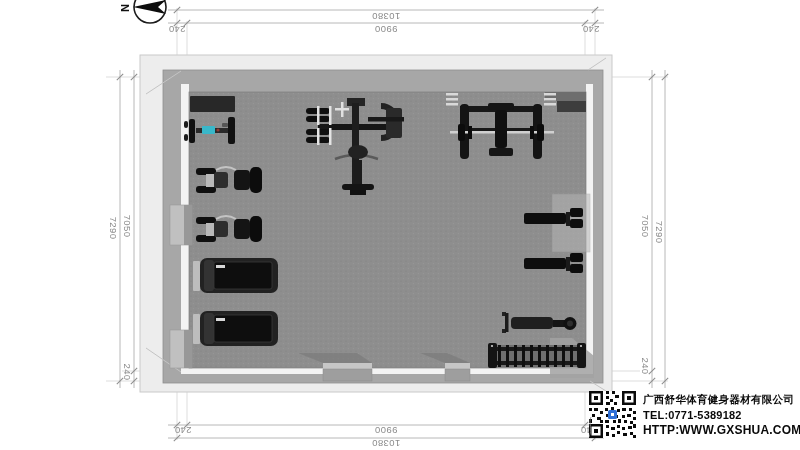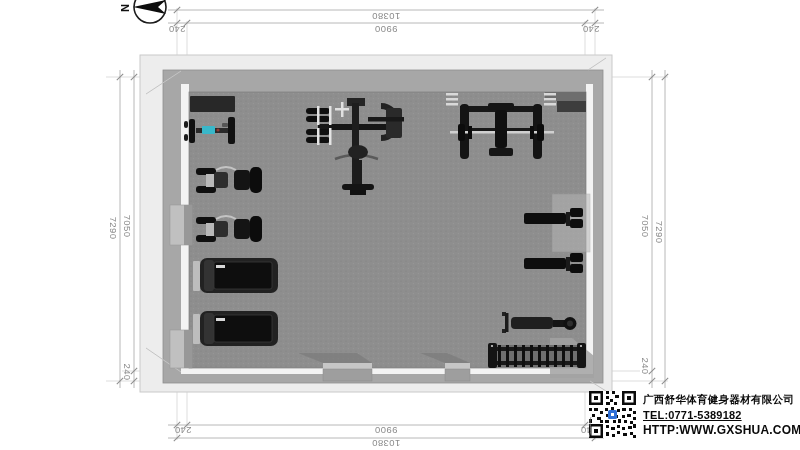--- a/index.html
+++ b/index.html
@@ -4,21 +4,21 @@
 <style>
   html,body{margin:0;padding:0;background:#fff;}
   #stage{position:relative;width:800px;height:450px;background:#fff;overflow:hidden;
          font-family:"Liberation Sans",sans-serif;}
   #plan-svg{position:absolute;left:0;top:0;}
   .dim-text{fill:#8c8c8c;font-size:9.5px;font-family:"Liberation Sans",sans-serif;letter-spacing:.4px;}
   .company{position:absolute;left:589px;top:391px;width:206px;display:flex;gap:7px;align-items:flex-start;}
   .company .qr{flex:0 0 auto;}
   .company .txt{display:flex;flex-direction:column;padding-top:2px;}
   .company .name{font-size:10.5px;font-weight:bold;color:#0a0a0a;letter-spacing:.3px;line-height:13px;}
-  .company .tel{font-size:11px;font-weight:bold;color:#0a0a0a;margin-top:3px;line-height:13px;letter-spacing:.2px;text-decoration:underline;}
+  .company .tel{font-size:11px;font-weight:bold;color:#0a0a0a;margin-top:3px;line-height:13px;letter-spacing:.2px;}
   .company .url{font-size:12px;font-weight:bold;color:#0a0a0a;margin-top:2px;line-height:13px;letter-spacing:.2px;}
 </style>
 </head>
 <body>
 
 <div id="stage">
 <svg id="plan-svg" width="800" height="450" viewBox="0 0 800 450">
 
   <defs>
     <pattern id="floorTex" width="5" height="5" patternUnits="userSpaceOnUse">

